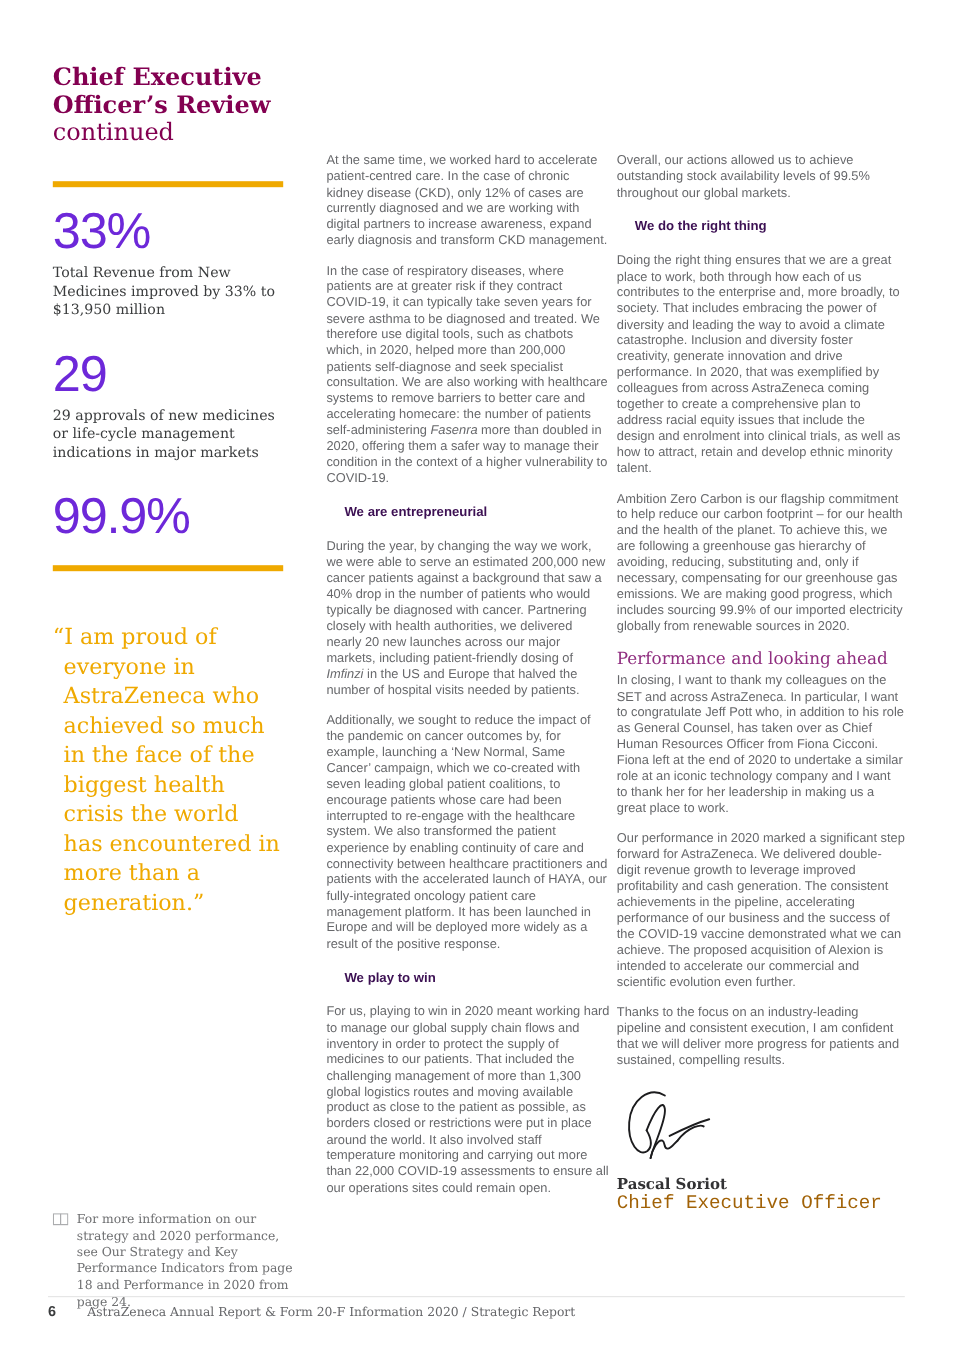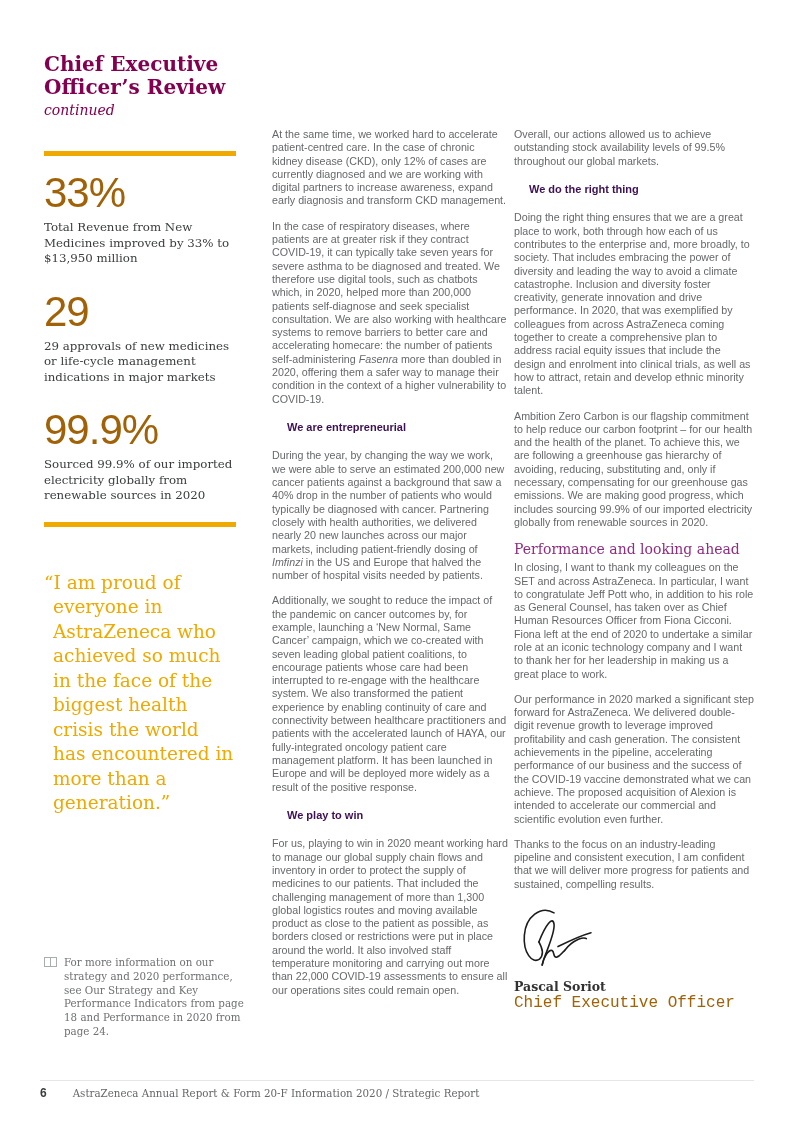--- a/index.html
+++ b/index.html
@@ -12,31 +12,31 @@
   }
   
   .sidebar{position:absolute;left:44px;top:53px;width:192px;}
   .page-title{
     font-family:"DejaVu Serif",serif;
     font-size:20px;line-height:23px;
     color:#830051;font-weight:600;margin:0;
   }
   .page-title-continued{
     font-family:"DejaVu Serif",serif;
-    font-style:italic;font-weight:400;
-    font-size:14px;line-height:22px;color:#830051;
+    font-weight:400;
+    font-size:20px;line-height:22px;color:#830051;
   }
   .gold-rule{height:5px;background:#EFA900;margin-top:30px;}
   .gold-rule.bottom{margin-top:18px;}
   .stat{margin-top:14px;}
   .stat + .stat{margin-top:22px;}
   .stat-value{
     font-family:"Liberation Sans",sans-serif;
     font-size:42px;line-height:46px;
-    color:#a16207;letter-spacing:-1px;
+    color:#6d28d9;letter-spacing:-1px;
   }
   .stat-label{
     margin-top:4px;
     font-family:"DejaVu Serif",serif;
     font-size:11.8px;line-height:15.5px;
     color:#3A3C3D;
   }
   .quote{
     margin-top:44px;
     font-family:"DejaVu Serif",serif;
@@ -71,21 +71,21 @@
   .sig-name{
     font-family:"DejaVu Serif",serif;font-weight:bold;
     font-size:12.5px;line-height:16px;color:#323234;
   }
   .sig-role{
     font-family:Liberation Mono, monospace;
     font-size:16px;line-height:16px;color:#a16207;
   }
   
   .footnote{
-    position:absolute;left:44px;top:956px;width:200px;
+    position:absolute;left:44px;top:1010px;width:200px;
     display:flex;gap:7px;
     font-family:"DejaVu Serif",serif;
     font-size:10.3px;line-height:13.8px;color:#6F7072;
   }
   .footnote .book-icon{flex:0 0 auto;margin-top:1px;}
   
   .footer{
     position:absolute;left:40px;right:40px;top:1080px;
     border-top:1px solid #E6E6E6;
     padding-top:5px;
@@ -116,21 +116,20 @@
       <div class="stat-label">Total Revenue from New Medicines improved by 33% to $13,950 million</div>
     </div>
 
     <div class="stat">
       <div class="stat-value">29</div>
       <div class="stat-label">29 approvals of new medicines or life-cycle management indications in major markets</div>
     </div>
 
     <div class="stat">
       <div class="stat-value">99.9%</div>
-      <div class="stat-label">Sourced 99.9% of our imported electricity globally from renewable sources in 2020</div>
     </div>
 
     <div class="gold-rule bottom"></div>
 
     <div class="quote">“I am proud of everyone in AstraZeneca who achieved so much in the face of the biggest health crisis the world has encountered in more than a generation.”</div>
   </aside>
 
   <div class="col col1">
     <p>At the same time, we worked hard to accelerate patient-centred care. In the case of chronic kidney disease (CKD), only 12% of cases are currently diagnosed and we are working with digital partners to increase awareness, expand early diagnosis and transform CKD management.</p>
     <p>In the case of respiratory diseases, where patients are at greater risk if they contract COVID-19, it can typically take seven years for severe asthma to be diagnosed and treated. We therefore use digital tools, such as chatbots which, in 2020, helped more than 200,000 patients self-diagnose and seek specialist consultation. We are also working with healthcare systems to remove barriers to better care and accelerating homecare: the number of patients self-administering <em>Fasenra</em> more than doubled in 2020, offering them a safer way to manage their condition in the context of a higher vulnerability to COVID-19.</p>

